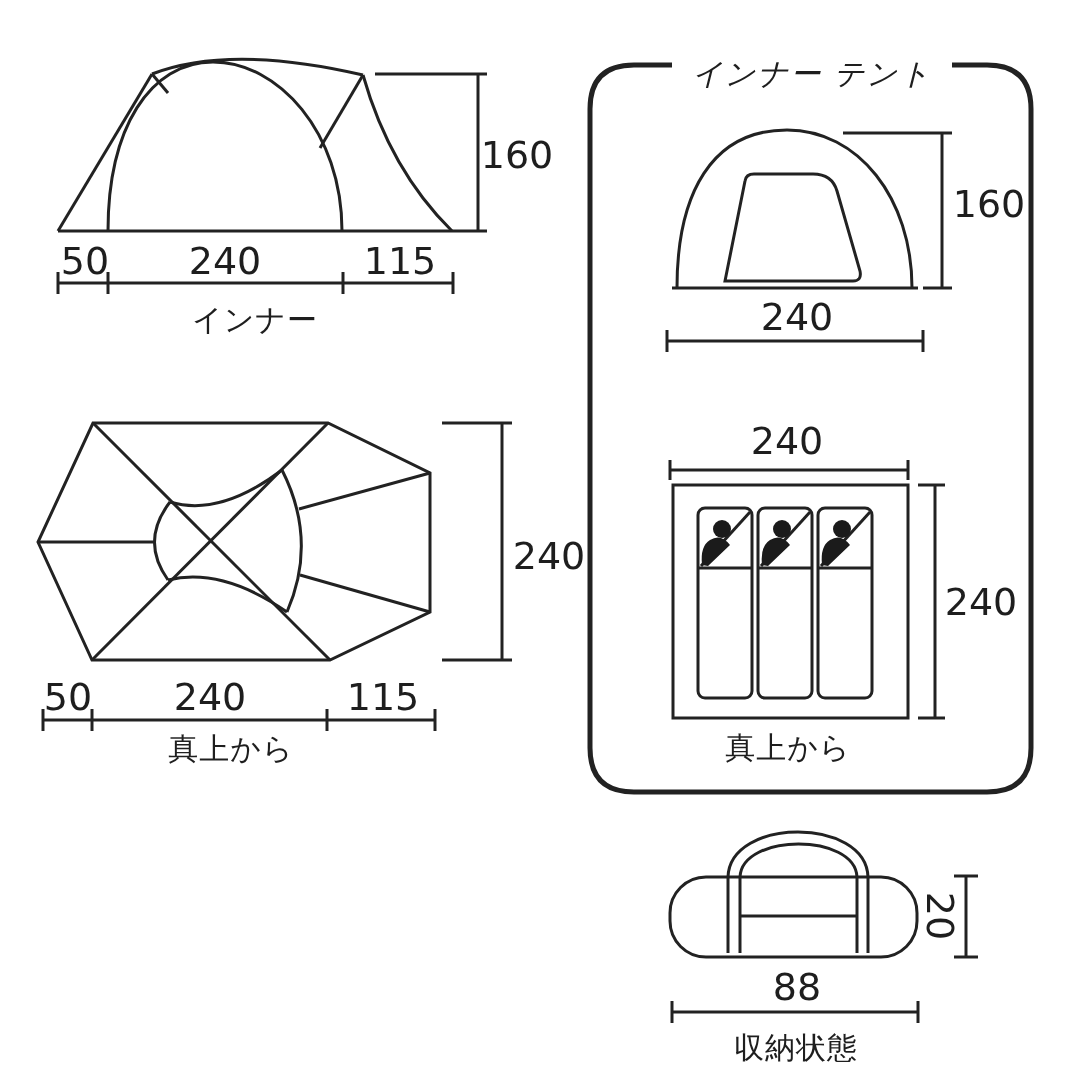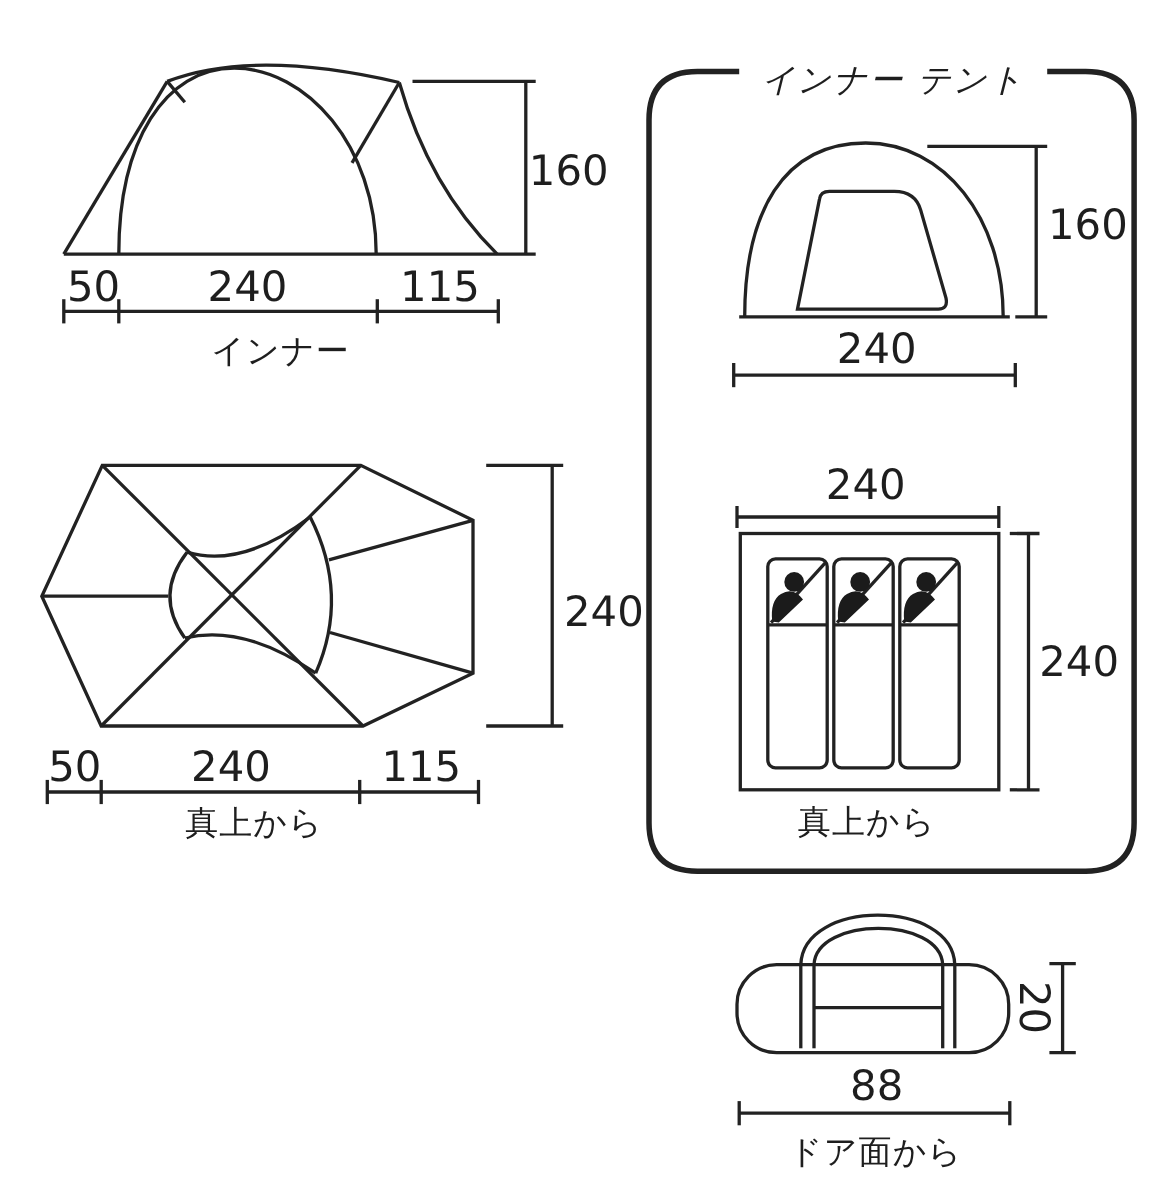--- a/index.html
+++ b/index.html
@@ -147,15 +147,15 @@
 
   <div class="lbl num" style="left:989px;top:204px;">160</div>
   <div class="lbl num" style="left:797px;top:317px;">240</div>
 
   <div class="lbl num" style="left:787px;top:441px;">240</div>
   <div class="lbl num" style="left:981px;top:602px;">240</div>
   <div class="lbl cap" style="left:788px;top:748px;">真上から</div>
 
   <div class="lbl num rot" style="left:940px;top:916px;">20</div>
   <div class="lbl num" style="left:797px;top:987px;">88</div>
-  <div class="lbl cap" style="left:796px;top:1048px;">ドア面から</div>
+  <div class="lbl cap" style="left:796px;top:1048px;">収納状態</div>
 
 </div>
 
 </body></html>

